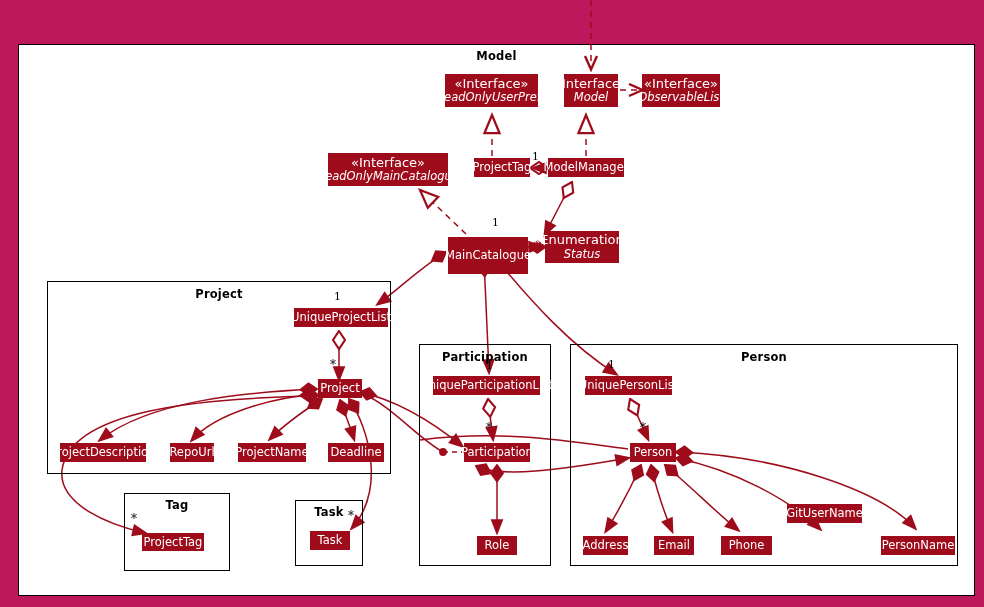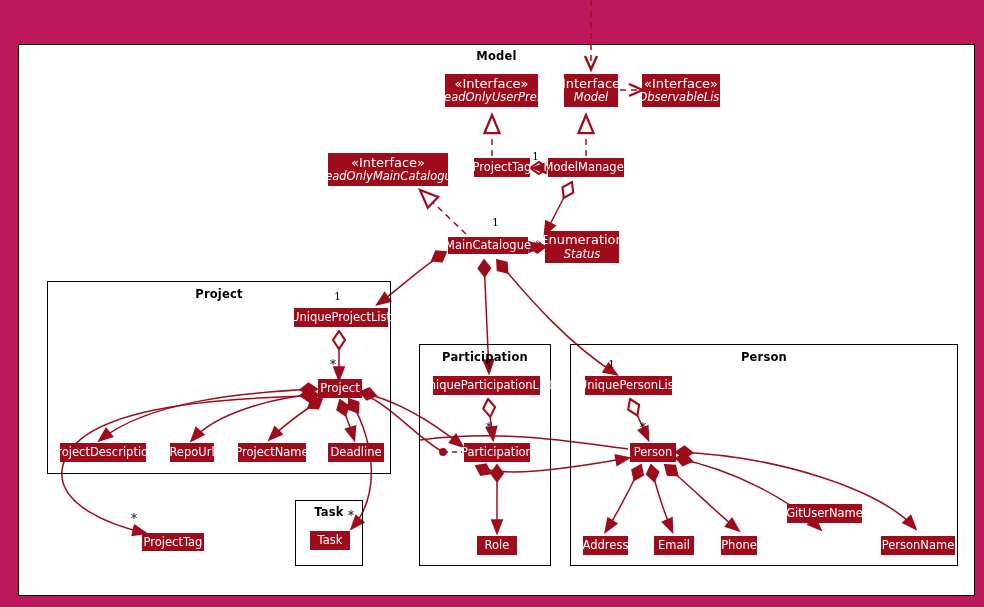--- a/index.html
+++ b/index.html
@@ -172,20 +172,23 @@
   </div>
 
   <div class="pkg" style="left:419px; top:344px; width:132px; height:222px;">
     <div class="pkg-title" style="top:5px;">Participation</div>
   </div>
 
   <div class="pkg" style="left:570px; top:344px; width:388px; height:222px;">
     <div class="pkg-title" style="top:5px;">Person</div>
   </div>
 
+  <div class="pkg" style="left:124px; top:493px; width:106px; height:78px;">
+    <div class="pkg-title" style="top:4px;">Tag</div>
+  </div>
 
   <div class="pkg" style="left:295px; top:500px; width:68px; height:66px;">
     <div class="pkg-title" style="top:4px;">Task</div>
   </div>
 
   <div class="cls iface" style="left:445px; top:74px; width:93px; height:33px;">
     <span class="stereo">«Interface»</span>
     <span class="nm">ReadOnlyUserPrefs</span>
   </div>
 
@@ -205,21 +208,21 @@
   </div>
 
   <div class="cls" style="left:474px; top:158px; width:56px; height:19px;">
     <span class="nm">ProjectTag</span>
   </div>
 
   <div class="cls" style="left:548px; top:158px; width:76px; height:19px;">
     <span class="nm">ModelManager</span>
   </div>
 
-  <div class="cls" style="left:448px; top:237px; width:80px; height:17px;">
+  <div class="cls" style="left:448px; top:237px; width:80px; height:37px;">
     <span class="nm">MainCatalogue</span>
   </div>
 
   <div class="cls iface" style="left:545px; top:231px; width:74px; height:32px;">
     <span class="stereo">«Enumeration»</span>
     <span class="nm">Status</span>
   </div>
 
   <div class="cls" style="left:294px; top:308px; width:94px; height:19px;">
     <span class="nm">UniqueProjectList</span>
@@ -266,21 +269,21 @@
   </div>
 
   <div class="cls" style="left:583px; top:536px; width:45px; height:19px;">
     <span class="nm">Address</span>
   </div>
 
   <div class="cls" style="left:654px; top:536px; width:40px; height:19px;">
     <span class="nm">Email</span>
   </div>
 
-  <div class="cls" style="left:721px; top:536px; width:36px; height:19px;">
+  <div class="cls" style="left:721px; top:536px; width:51px; height:19px;">
     <span class="nm">Phone</span>
   </div>
 
   <div class="cls" style="left:787px; top:504px; width:75px; height:19px;">
     <span class="nm">GitUserName</span>
   </div>
 
   <div class="cls" style="left:881px; top:536px; width:74px; height:19px;">
     <span class="nm">PersonName</span>
   </div>

